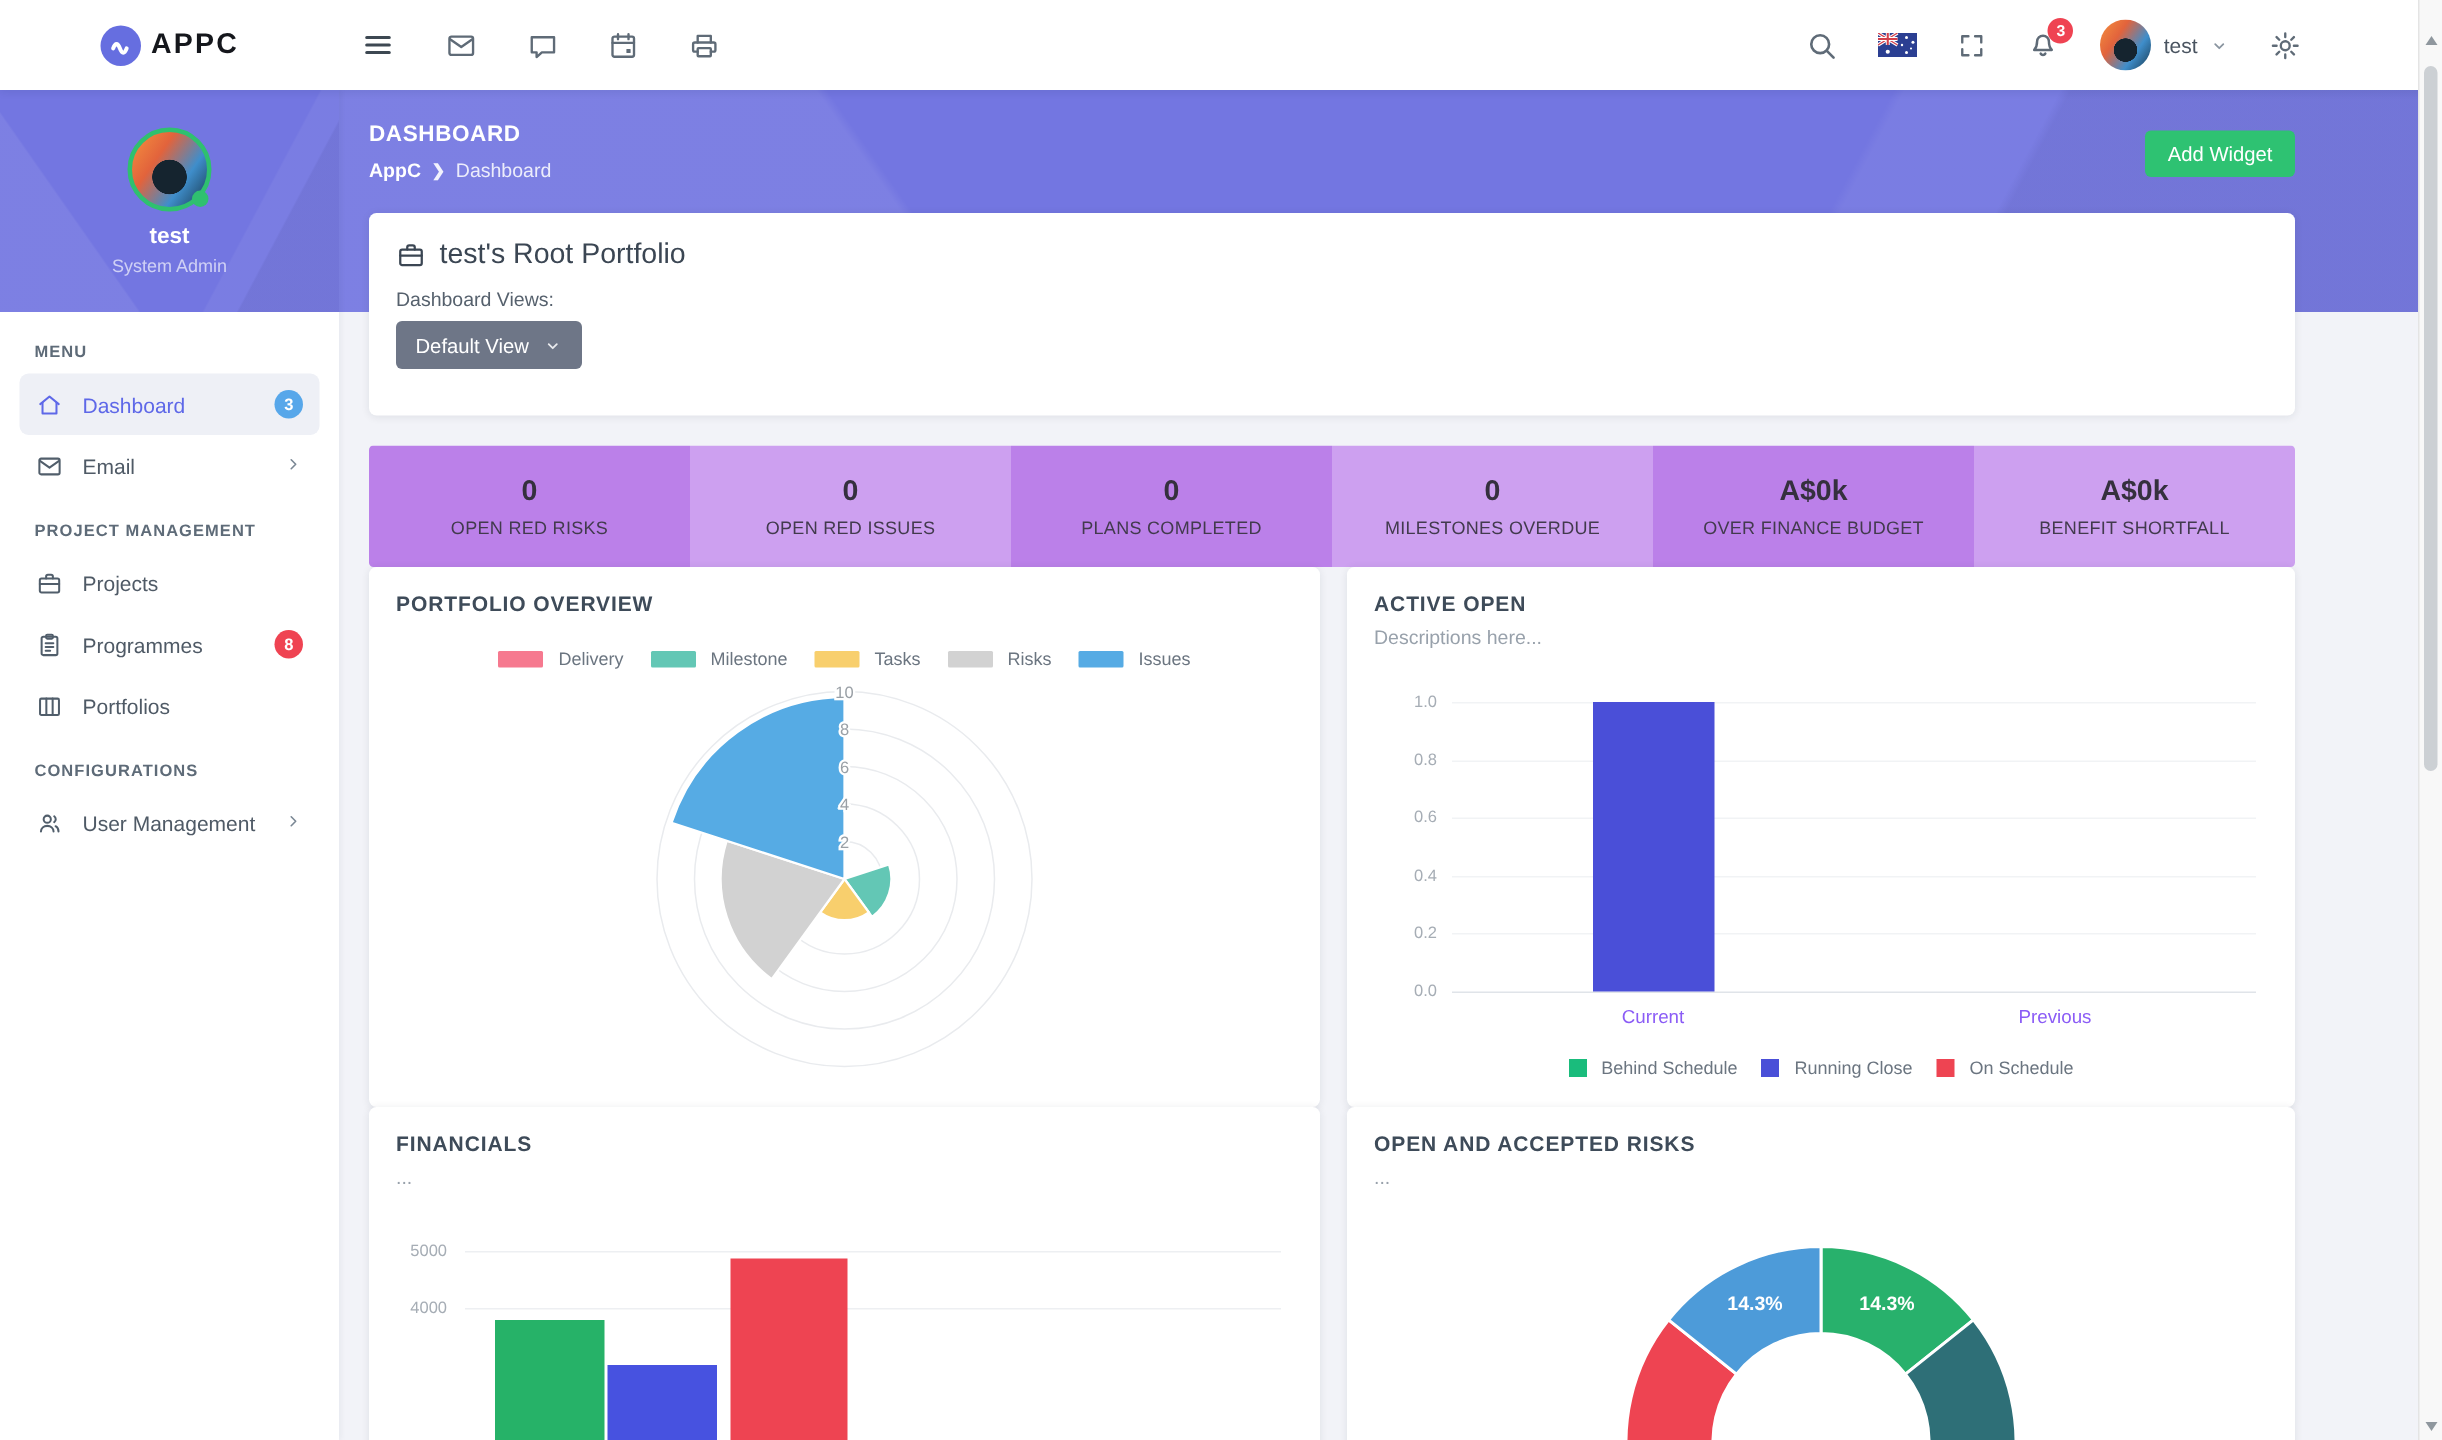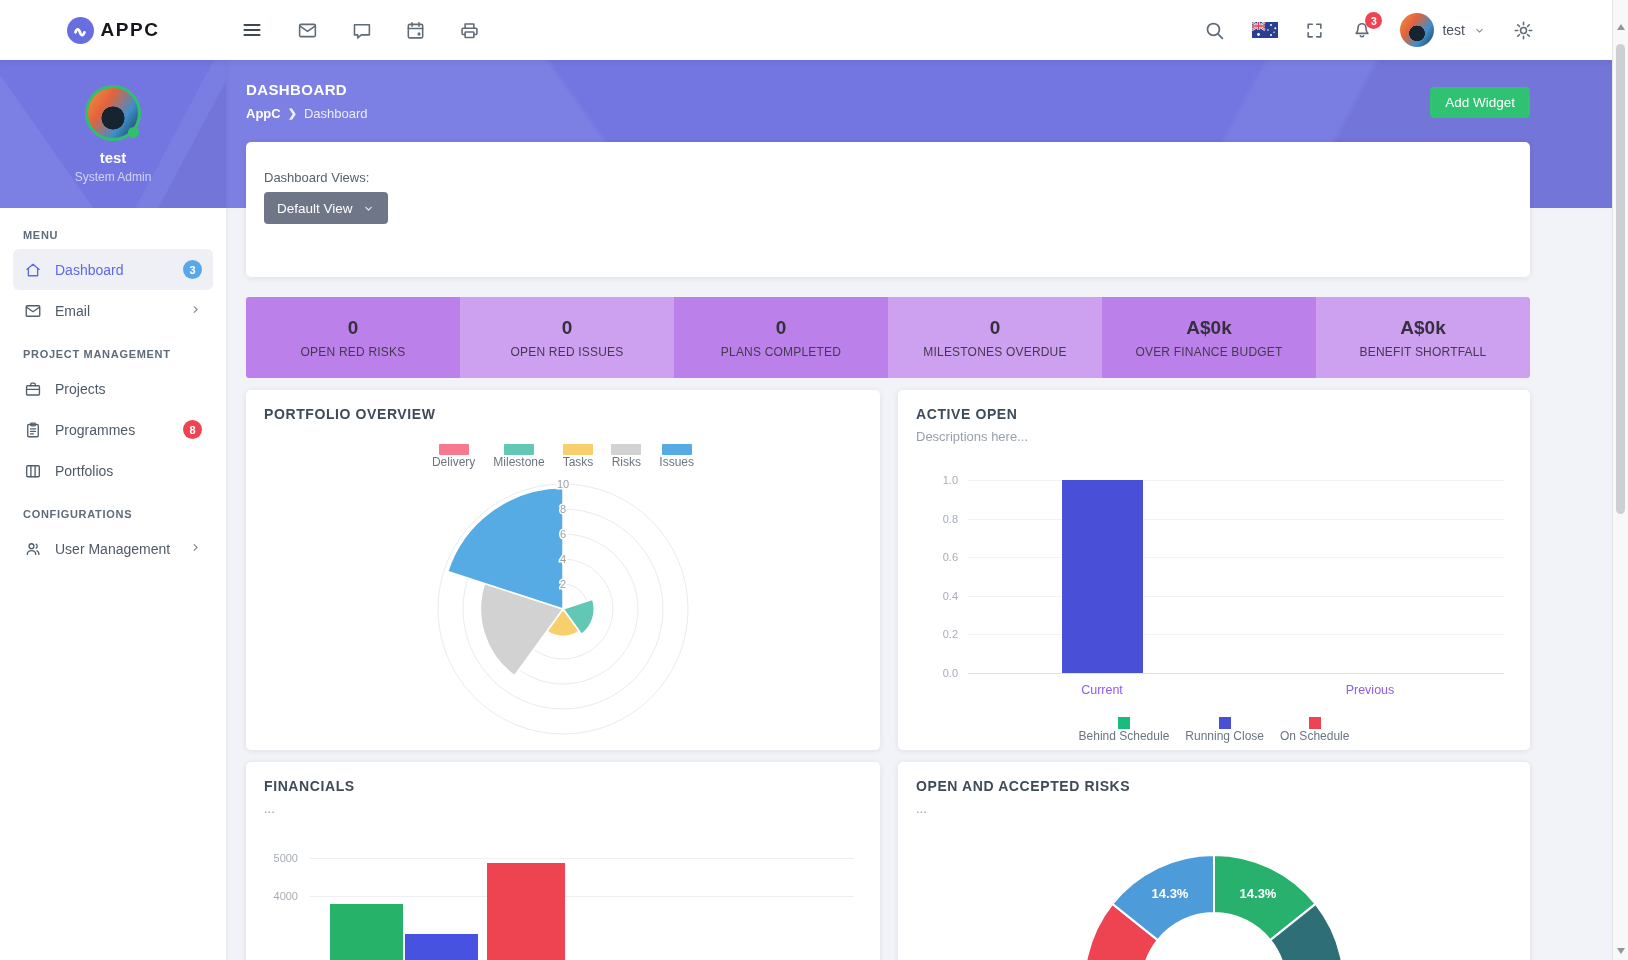--- a/index.html
+++ b/index.html
@@ -78,31 +78,31 @@
   .views-label{margin-top:11px;font-size:13px;color:#56616d;}
   .view-btn{margin-top:7px;display:inline-flex;align-items:center;gap:9px;background:#6e7687;color:#fff;border:none;
     border-radius:4px;height:32px;padding:0 13px;font-size:13.5px;font-family:inherit;cursor:pointer;}
   .view-btn .caret{color:rgba(255,255,255,.85);}
 
   .stats{margin-top:20px;display:flex;height:81px;border-radius:3px;overflow:hidden;}
   .stat-tile{flex:1;display:flex;flex-direction:column;align-items:center;justify-content:center;gap:6px;}
   .stat-value{font-size:19px;font-weight:600;color:#35303e;}
   .stat-label{font-size:12px;color:#423a4d;letter-spacing:.2px;}
 
-  .row{margin-top:12px;display:flex;gap:18px;align-items:flex-end;}
+  .row{display:flex;gap:18px;align-items:flex-end;}
   .chart-card{padding:16px 18px;box-sizing:border-box;position:relative;}
   #overviewCard{width:634px;height:360px;}
   #plansCard{width:632px;height:360px;}
   #financialsCard{width:634px;height:420px;}
   #risksCard{width:632px;height:420px;overflow:hidden;}
   .card-title{font-size:14px;font-weight:700;color:#3e4b59;letter-spacing:.6px;}
   .card-sub{margin-top:7px;font-size:13px;color:#98a1ab;}
 
   .ov-legend{margin-top:22px;display:flex;justify-content:center;gap:18px;}
-  .legend-item{display:flex;align-items:center;gap:0;font-size:12px;color:#6b7580;cursor:pointer;flex-direction:column;}
+  .legend-item{display:flex;align-items:center;gap:10px;font-size:12px;color:#6b7580;cursor:pointer;}
   .legend-swatch{width:30px;height:11px;border-radius:1px;}
   .legend-sq{width:12px;height:12px;}
   .polar-wrap{display:flex;justify-content:center;}
 
   .plot{position:relative;height:193px;margin:36px 8px 0 52px;}
   .gridline{position:absolute;left:0;right:0;height:1px;background:#f1f3f5;}
   .gridline.base{background:#e0e4e9;}
   .ytick{position:absolute;right:calc(100% + 10px);transform:translateY(-50%);font-size:11px;color:#a6adb5;}
   .vbar{position:absolute;bottom:0;width:81px;}
   .cats{display:flex;margin:10px 8px 0 52px;}
@@ -334,20 +334,30 @@
         <span class="crumb-sep">❯</span>
         <span class="crumb-current">Dashboard</span>
       </div>
       <button class="add-widget" id="addWidgetBtn" style="background: rgb(46, 194, 114);">Add Widget</button>
     </div>
   </div>
 
   <div class="content">
 
     <section class="card portfolio-card">
+      <div class="pc-title">
+        <span class="ic">
+            <svg viewBox="0 0 24 24" fill="none" stroke="currentColor" stroke-width="1.8" stroke-linecap="round" stroke-linejoin="round" width="20" height="20">
+              <rect x="3.4" y="7.6" width="17.2" height="12.4" rx="1.5"></rect>
+              <path d="M9 7.6V5.8a1.6 1.6 0 0 1 1.6-1.6h2.8A1.6 1.6 0 0 1 15 5.8v1.8"></path>
+              <path d="M3.4 12.4h17.2"></path>
+            </svg>
+          </span>
+        <span>test's Root Portfolio</span>
+      </div>
       <div class="views-label">Dashboard Views:</div>
       <button class="view-btn">
         <span>Default View</span>
         <span class="ic caret">
             <svg viewBox="0 0 24 24" fill="none" stroke="currentColor" stroke-width="1.8" stroke-linecap="round" stroke-linejoin="round" width="13" height="13">
               <path d="M7 10l5 5 5-5" stroke-width="2.2"></path>
             </svg>
           </span>
       </button>
     </section>

